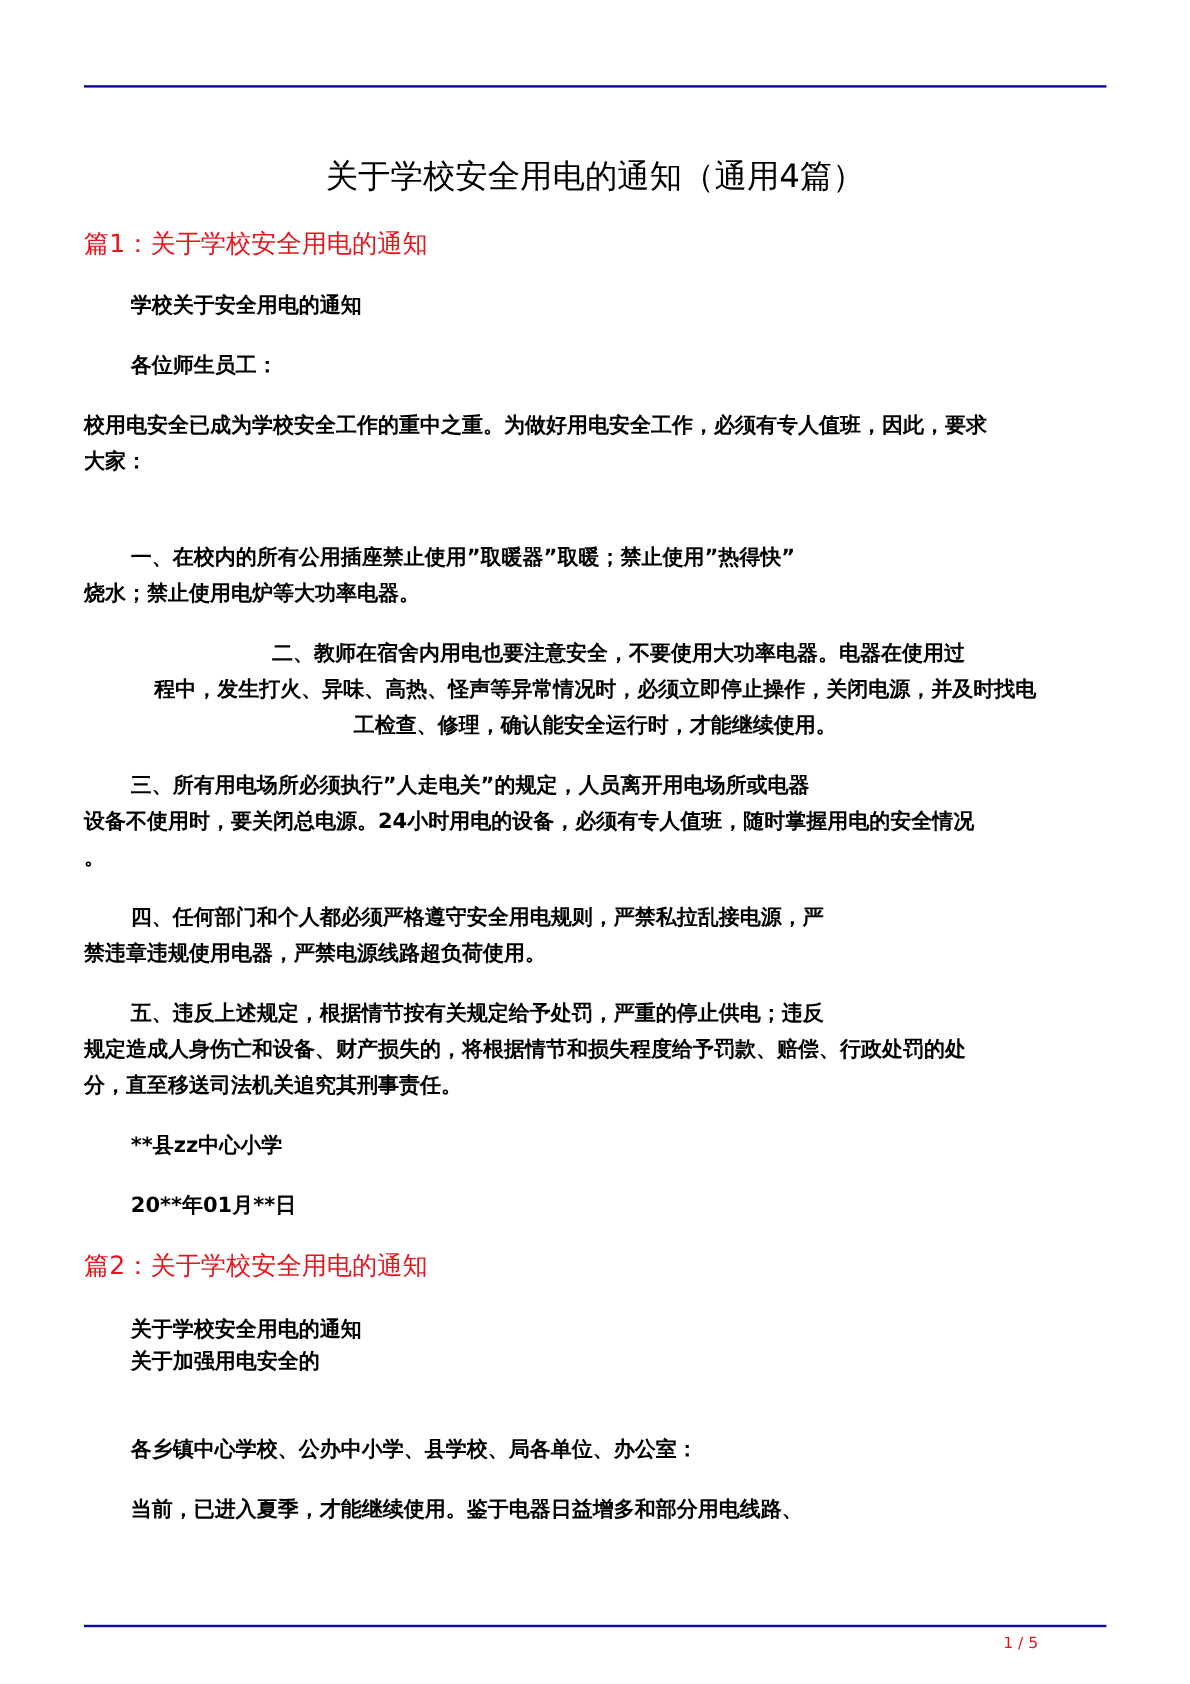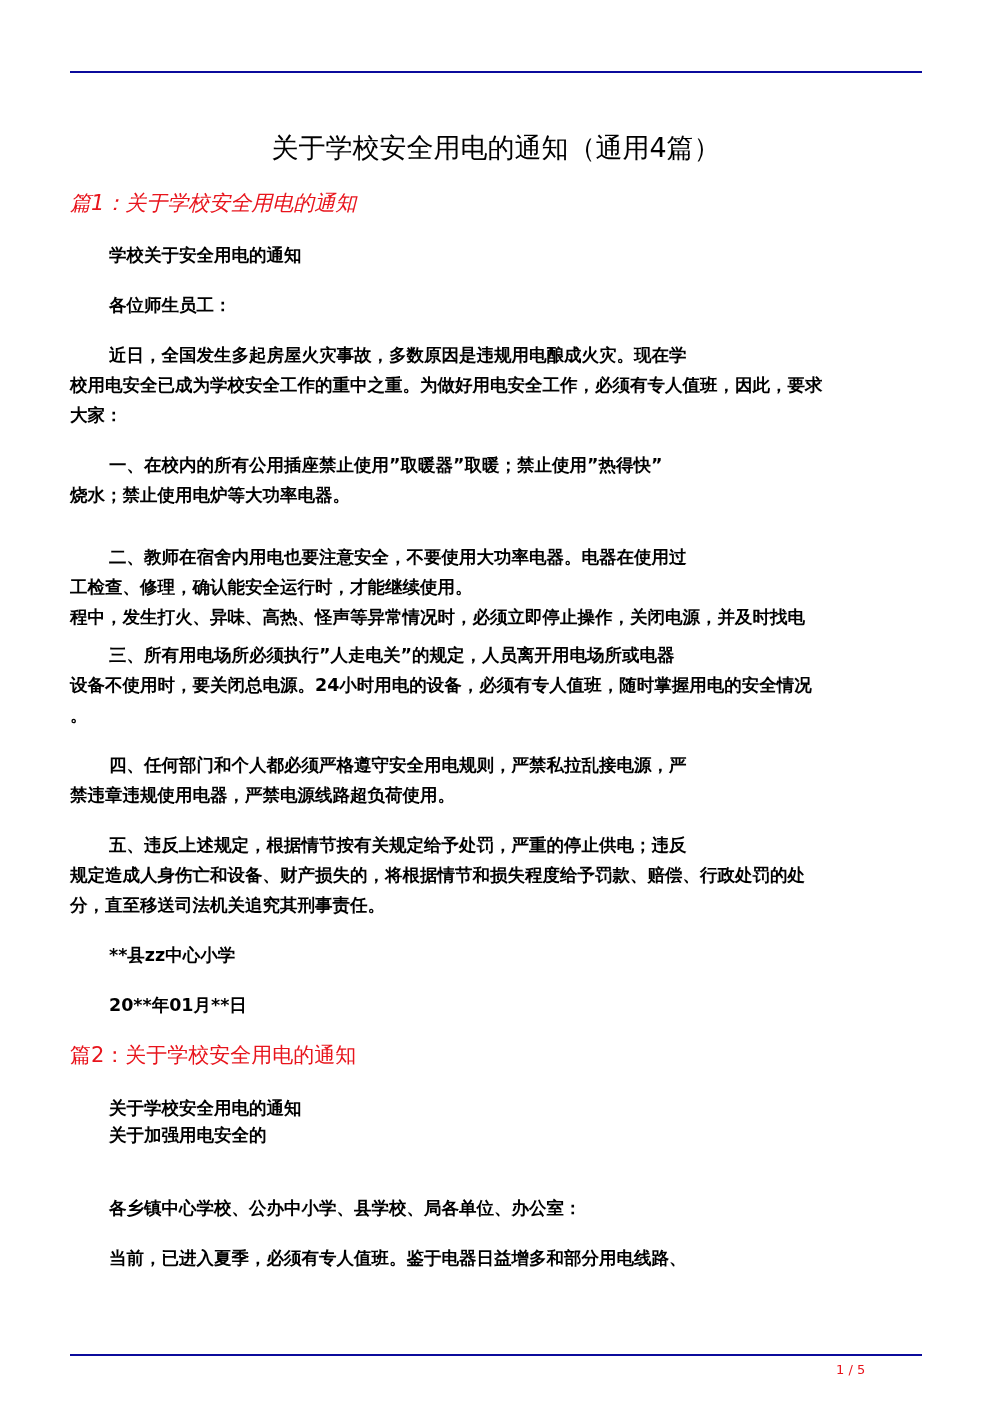--- a/index.html
+++ b/index.html
@@ -16,45 +16,44 @@
   .indent { padding-left: 39px; }
   .page-num { position: absolute; top: 1358px; left: 836px; color: #e8141c; font-size: 13px; line-height: 24px; }
 </style>
 </head>
 <body>
 
 <div class="rule top"></div>
 
 <div class="title">关于学校安全用电的通知（通用4篇）</div>
 
-<div class="section-heading" style="top:188px;font-style:italic;">篇1：关于学校安全用电的通知</div>
+<div class="section-heading" style="top:188px;">篇1：关于学校安全用电的通知</div>
 
 <div class="para" style="top:240px;">
   <span class="line indent">学校关于安全用电的通知</span>
 </div>
 
 <div class="para" style="top:290px;">
   <span class="line indent">各位师生员工：</span>
 </div>
 
 <div class="para" style="top:340px;">
-  <span class="line indent">近日，全国发生多起房屋火灾事故，多数原因是违规用电酿成火灾。现在学</span>
   <span class="line">校用电安全已成为学校安全工作的重中之重。为做好用电安全工作，必须有专人值班，因此，要求</span>
   <span class="line">大家：</span>
 </div>
 
 <div class="para" style="top:450px;">
   <span class="line indent">一、在校内的所有公用插座禁止使用”取暖器”取暖；禁止使用”热得快”</span>
   <span class="line">烧水；禁止使用电炉等大功率电器。</span>
 </div>
 
-<div class="para" style="top:542px;">
+<div class="para" style="top:530px;text-align:center;">
   <span class="line indent">二、教师在宿舍内用电也要注意安全，不要使用大功率电器。电器在使用过</span>
+  <span class="line">程中，发生打火、异味、高热、怪声等异常情况时，必须立即停止操作，关闭电源，并及时找电</span>
   <span class="line">工检查、修理，确认能安全运行时，才能继续使用。</span>
-  <span class="line">程中，发生打火、异味、高热、怪声等异常情况时，必须立即停止操作，关闭电源，并及时找电</span>
 </div>
 
 <div class="para" style="top:640px;">
   <span class="line indent">三、所有用电场所必须执行”人走电关”的规定，人员离开用电场所或电器</span>
   <span class="line">设备不使用时，要关闭总电源。24小时用电的设备，必须有专人值班，随时掌握用电的安全情况</span>
   <span class="line">。</span>
 </div>
 
 <div class="para" style="top:750px;">
   <span class="line indent">四、任何部门和个人都必须严格遵守安全用电规则，严禁私拉乱接电源，严</span>
@@ -83,17 +82,17 @@
 
 <div class="para" style="top:1120px;">
   <span class="line indent">关于加强用电安全的</span>
 </div>
 
 <div class="para" style="top:1193px;">
   <span class="line indent">各乡镇中心学校、公办中小学、县学校、局各单位、办公室：</span>
 </div>
 
 <div class="para" style="top:1243px;">
-  <span class="line indent">当前，已进入夏季，必须有专人值班。鉴于电器日益增多和部分用电线路、</span>
+  <span class="line indent">当前，已进入夏季，才能继续使用。鉴于电器日益增多和部分用电线路、</span>
 </div>
 
 <div class="rule bottom"></div>
 <div class="page-num">1 / 5</div>
 
 </body></html>

